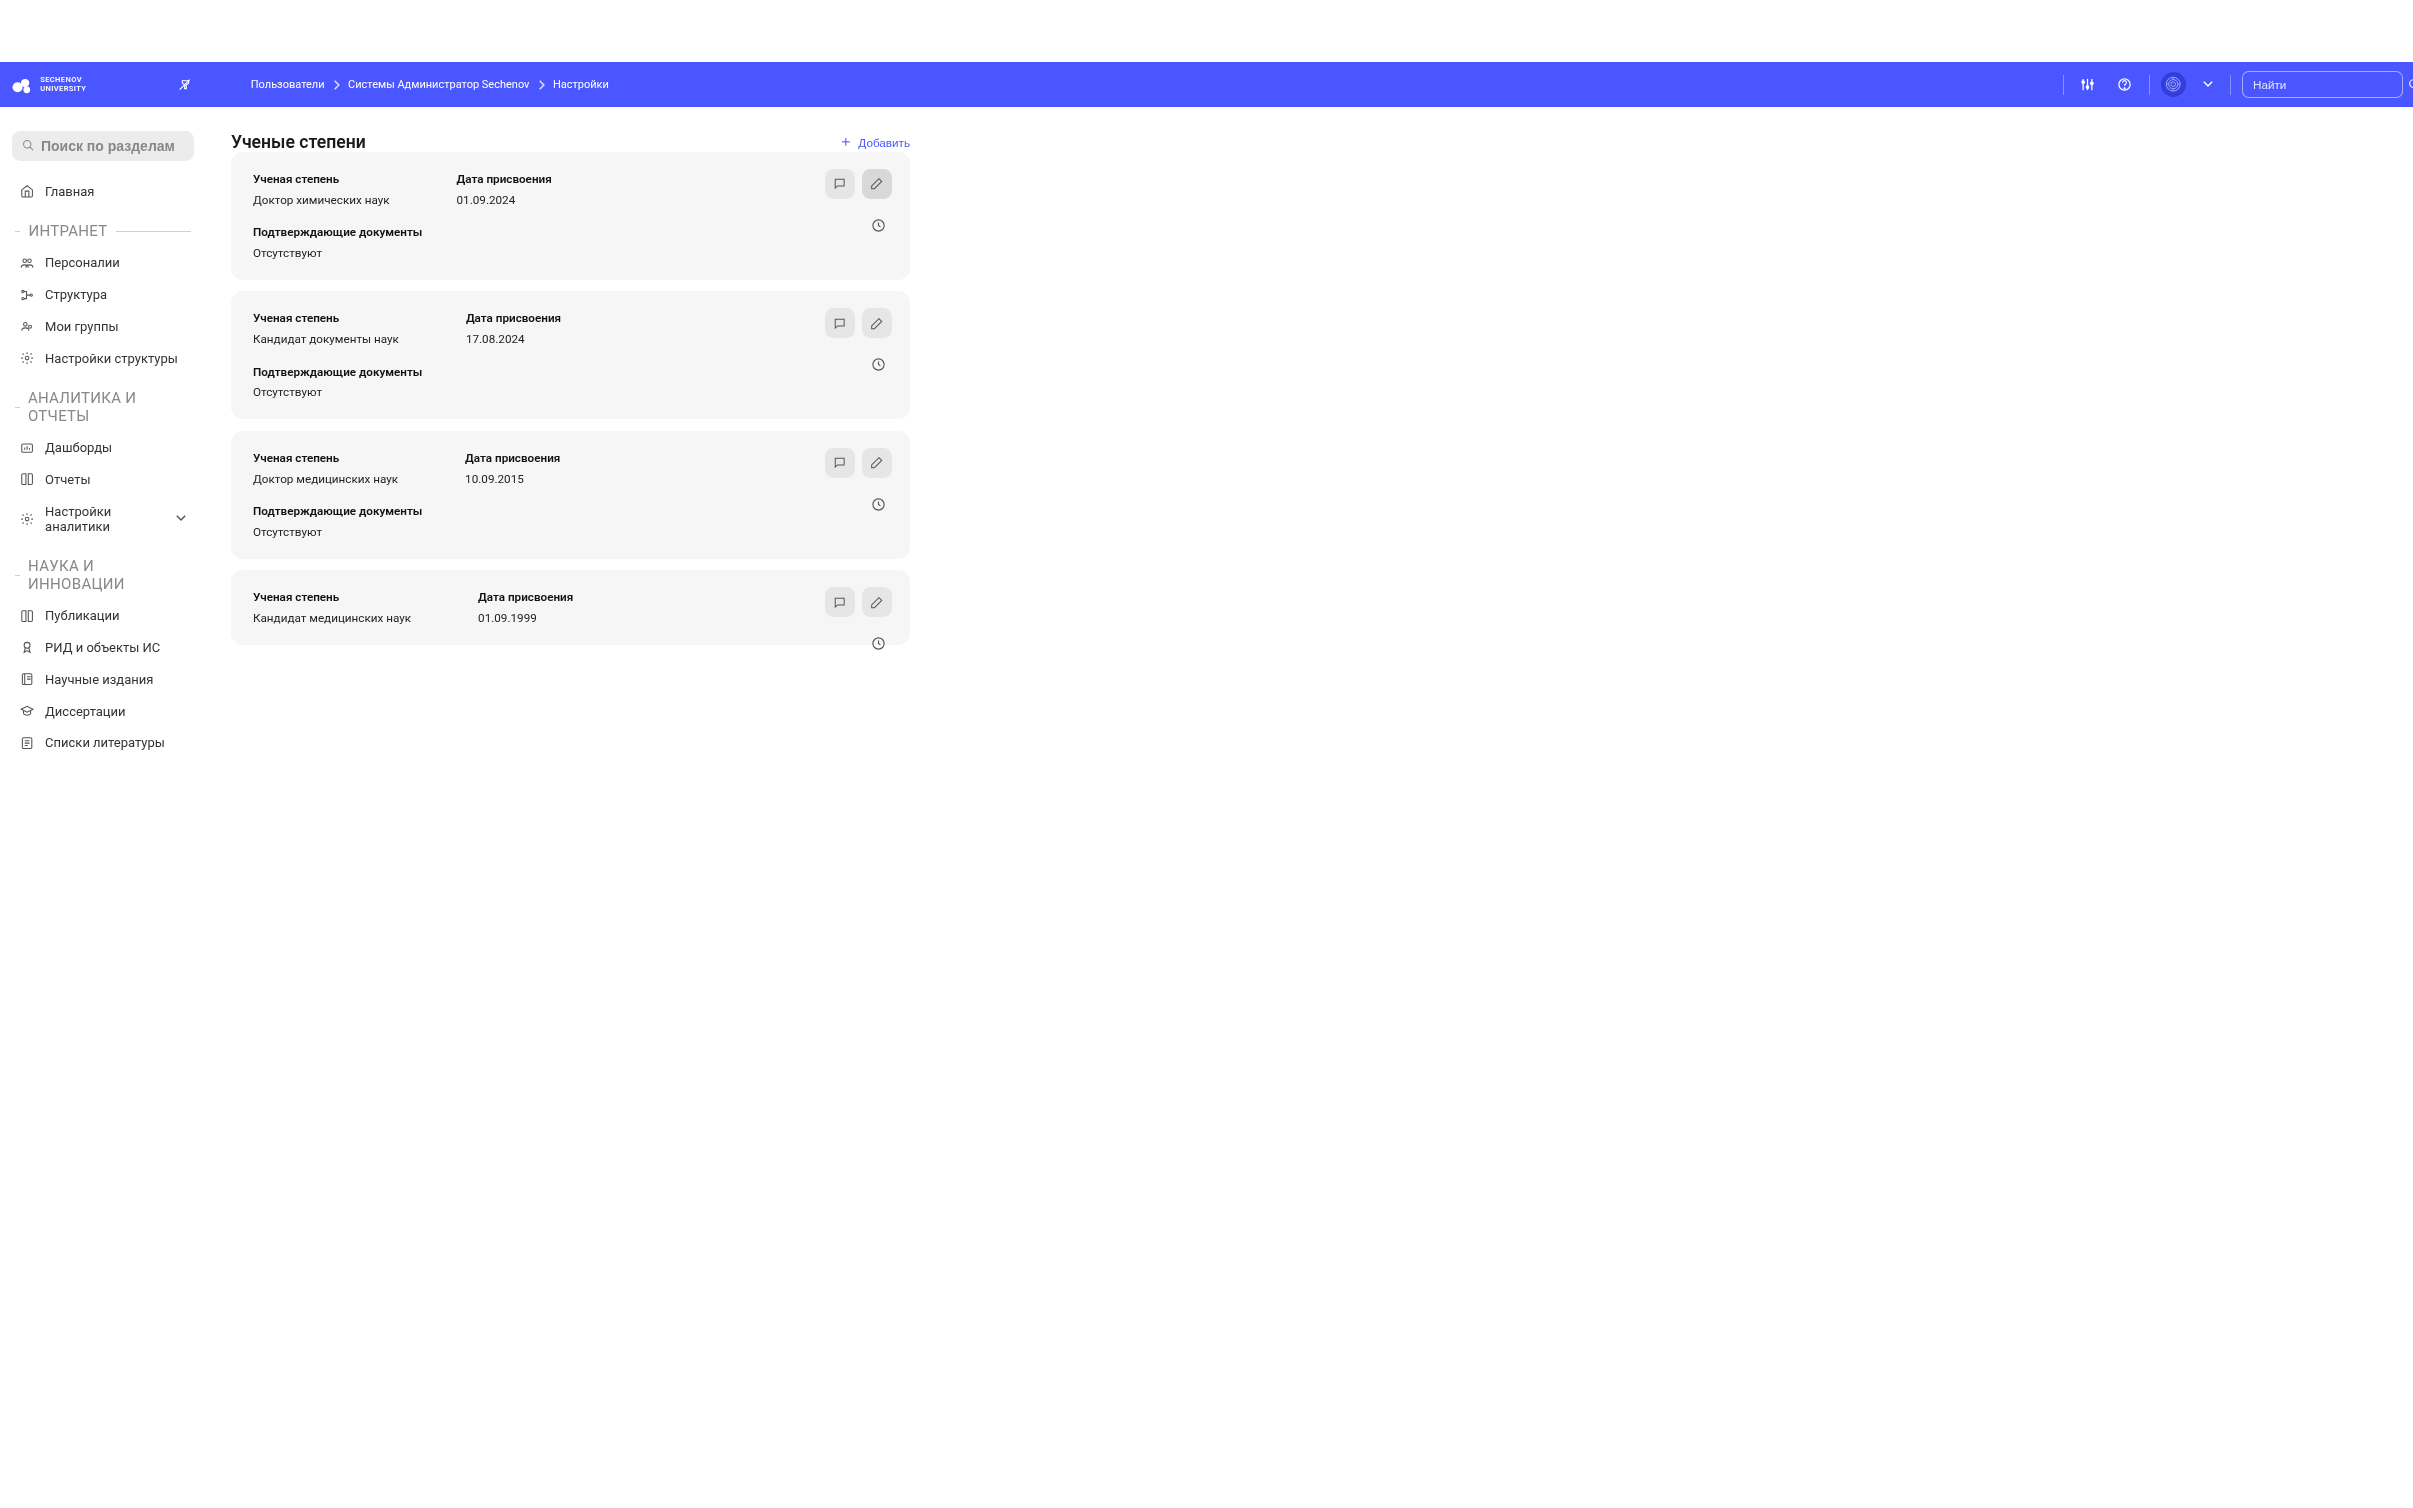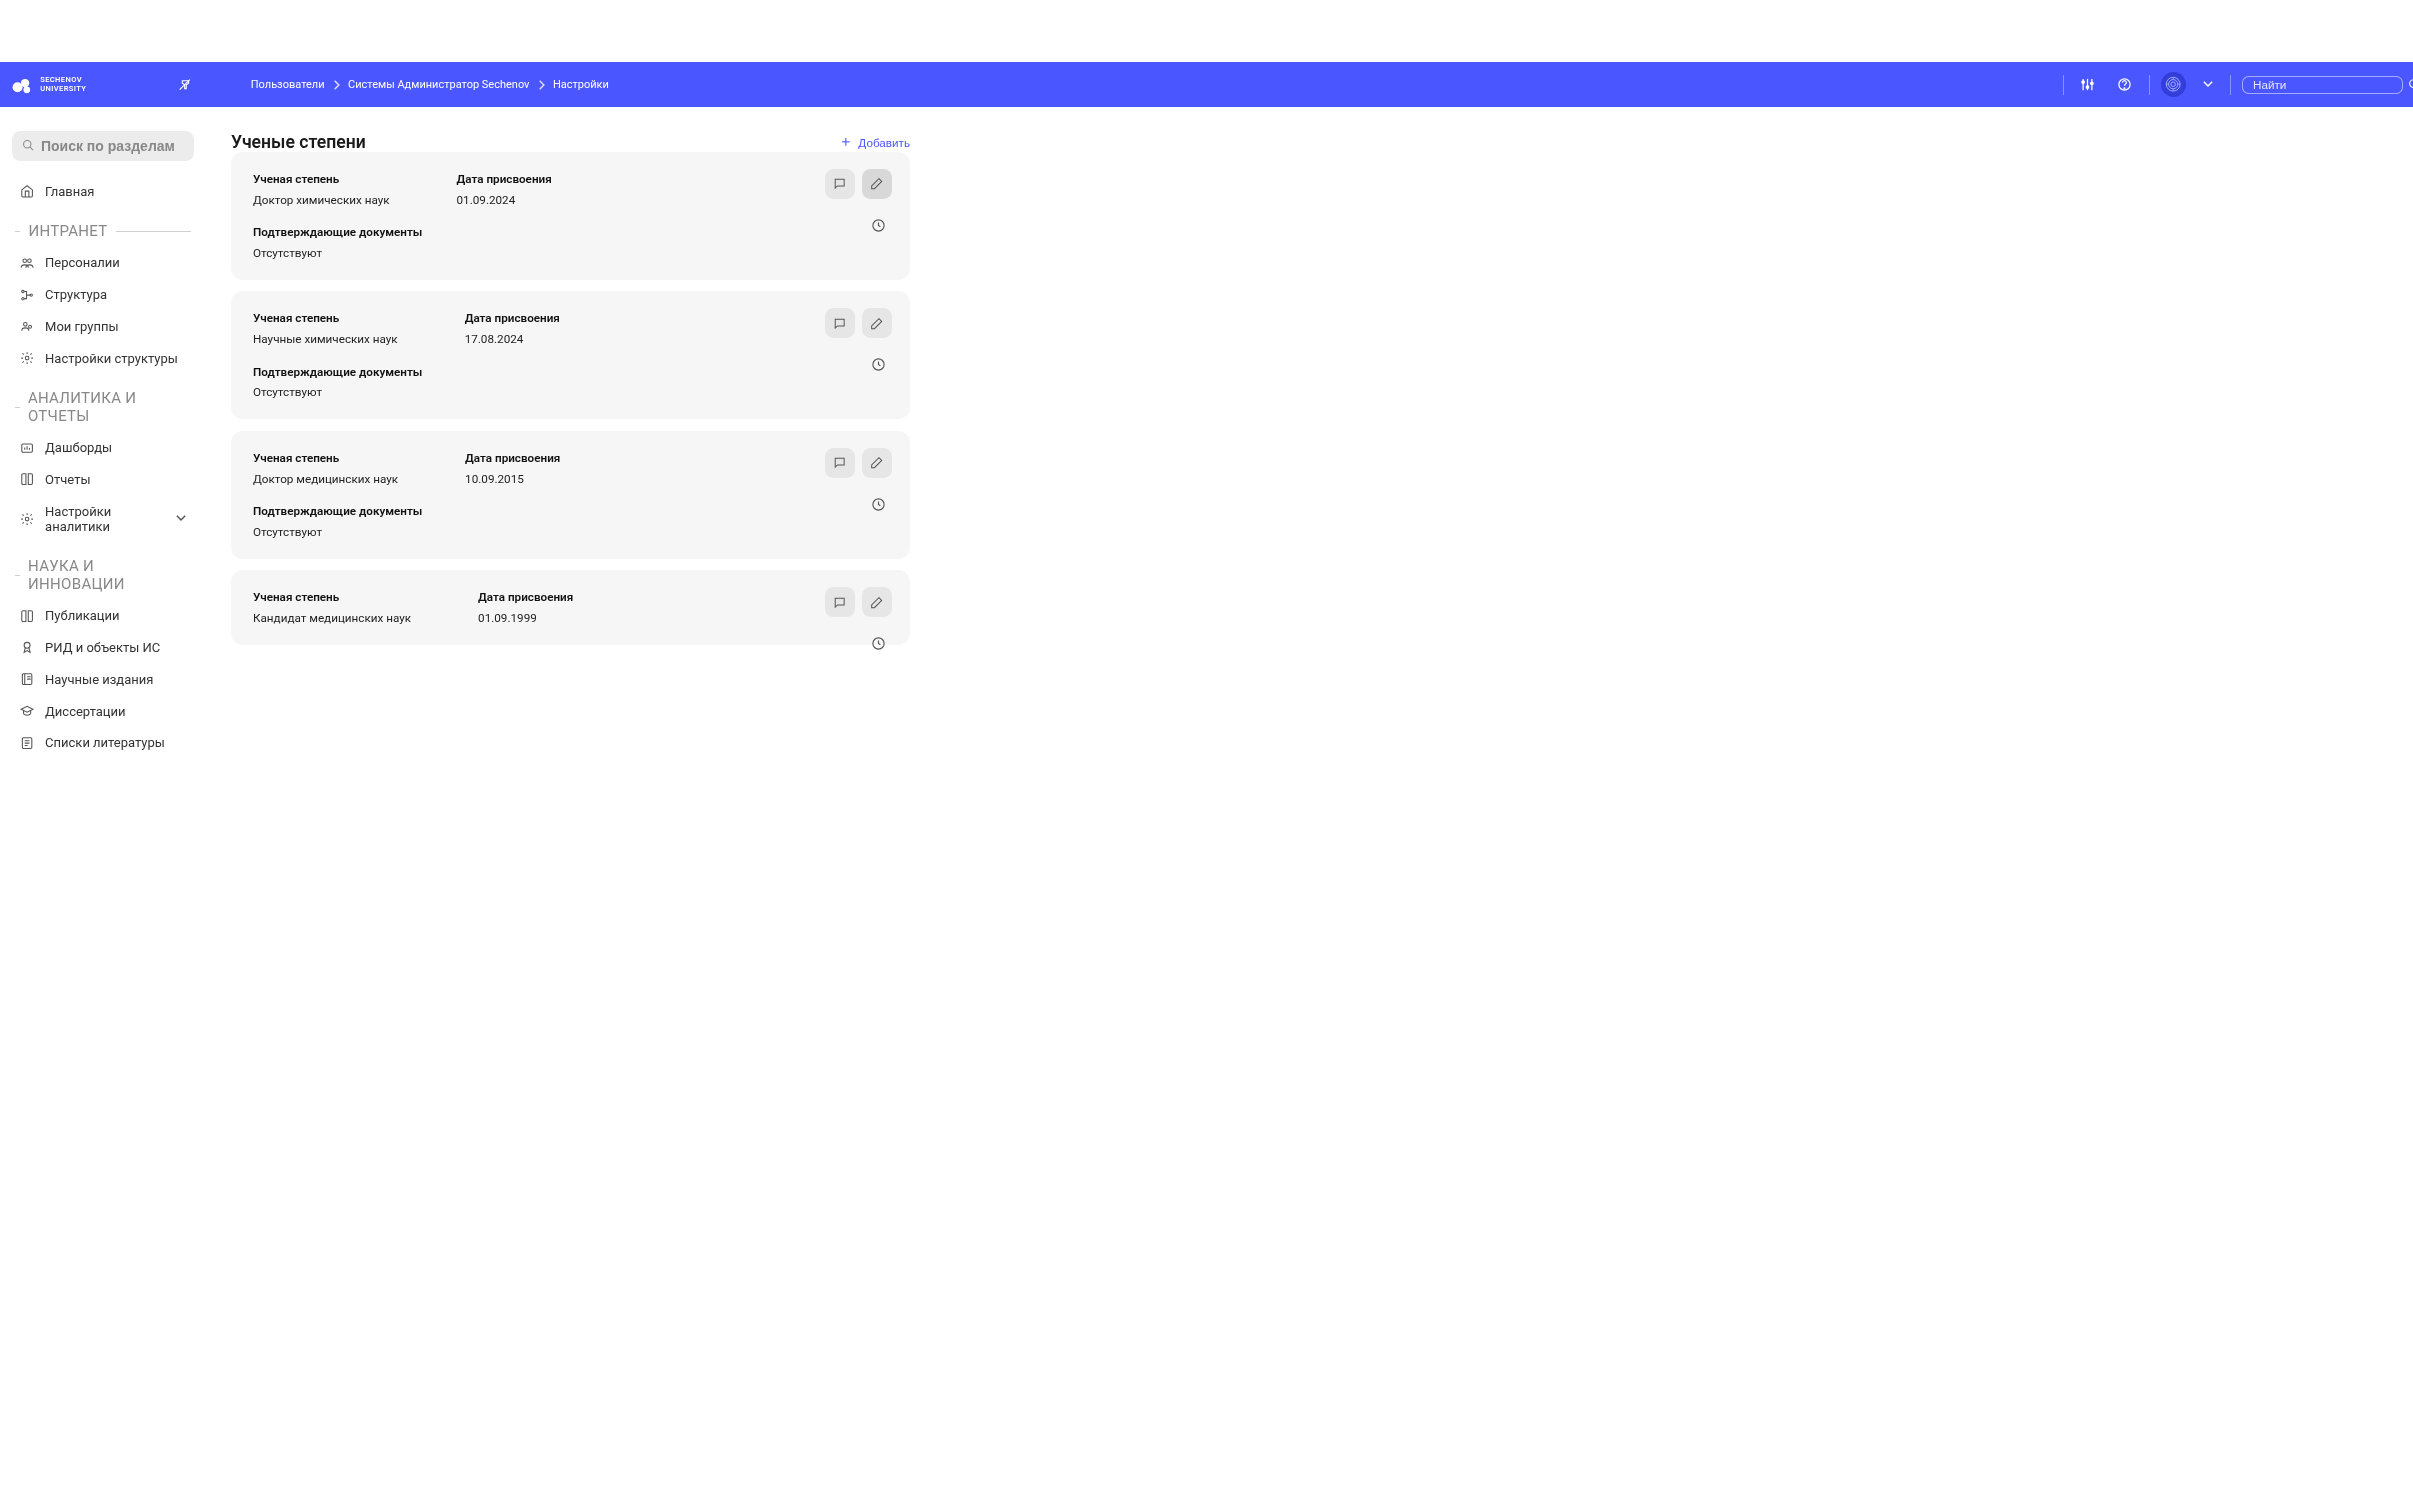--- a/index.html
+++ b/index.html
@@ -9,21 +9,21 @@
 .logo-icon { width: 23.5px; height: 23.5px; }
 .logo-text { font-size: 7.5px; line-height: 1.1; font-weight: 600; letter-spacing: 0.4px; }
 .pin-btn { background: none; border: none; color: #fff; cursor: pointer; padding: 5px; margin-left: 67px; }
 .breadcrumbs { display: flex; align-items: center; gap: 8.4px; margin-left: 34px; font-size: 11px; }
 .breadcrumb-item { color: #fff; text-decoration: none; }
 .chevron { opacity: 0.8; }
 .header-right { margin-left: auto; display: flex; align-items: center; gap: 11.7px; }
 .icon-btn { background: none; border: none; color: #fff; cursor: pointer; padding: 5px; display: flex; align-items: center; justify-content: center; }
 .vdivider { width: 0.8px; height: 20px; background: rgba(255,255,255,0.35); }
 .avatar { width: 25px; height: 25px; border-radius: 50%; background: radial-gradient(circle at center, #3b46e8 0%, #2d38d0 100%); position: relative; display:flex; align-items:center; justify-content:center;}
-.search-box { display: flex; align-items: center; background: #4a56ff; border: 0.8px solid rgba(255,255,255,0.5); border-radius: 6.7px; padding: 0 10px; height: 18px; width: 161px; }
+.search-box { display: flex; align-items: center; background: #4a56ff; border: 0.8px solid rgba(255,255,255,0.5); border-radius: 6.7px; padding: 0 10px; height: 27px; width: 161px; }
 .search-box input { background: none; border: none; outline: none; color: #fff; font-size: 11.7px; flex: 1; }
 .search-box input::placeholder { color: rgba(255,255,255,0.85); }
 .layout { display: flex; }
 .sidebar { width: 206px; padding: 23.5px 11.7px 11.7px; }
 .sidebar-search { display: flex; align-items: center; background: #ececec; border-radius: 8.4px; padding: 0 10px; height: 30px; gap: 6.7px; }
 .sidebar-search input { background: none; border: none; outline: none; font-size: 14px; flex: 1; color: #555; font-weight: bold; }
 .sidebar-search input::placeholder { color: #888; }
 .nav-item { display: flex; align-items: center; gap: 10px; padding: 8.4px 8.4px; font-size: 13px; color: #333; cursor: pointer; border-radius: 6.7px; }
 .nav-item .exp { margin-left: auto; }
 .section-label { display: flex; align-items: center; gap: 8.4px; margin: 15px 3.4px 6.7px; font-size: 15px; color: #888; letter-spacing: 0.3px; }
@@ -360,21 +360,21 @@
         <span>
             <svg width="15" height="15" viewBox="0 0 24 24" fill="none" stroke="#555" stroke-width="1.8">
               <circle cx="12" cy="12" r="9"></circle>
               <path d="M12 7v5l3 2"></path>
             </svg>
           </span>
       </div>
       <div class="card-row">
         <div class="field">
           <div class="field-label">Ученая степень</div>
-          <div class="field-value">Научные химических наук</div>
+          <div class="field-value">Кандидат документы наук</div>
         </div>
         <div class="field">
           <div class="field-label">Дата присвоения</div>
           <div class="field-value">17.08.2024</div>
         </div>
       </div>
       <div class="docs-block">
         <div class="field-label">Подтверждающие документы</div>
         <div class="field-value">Отсутствуют</div>
       </div>

